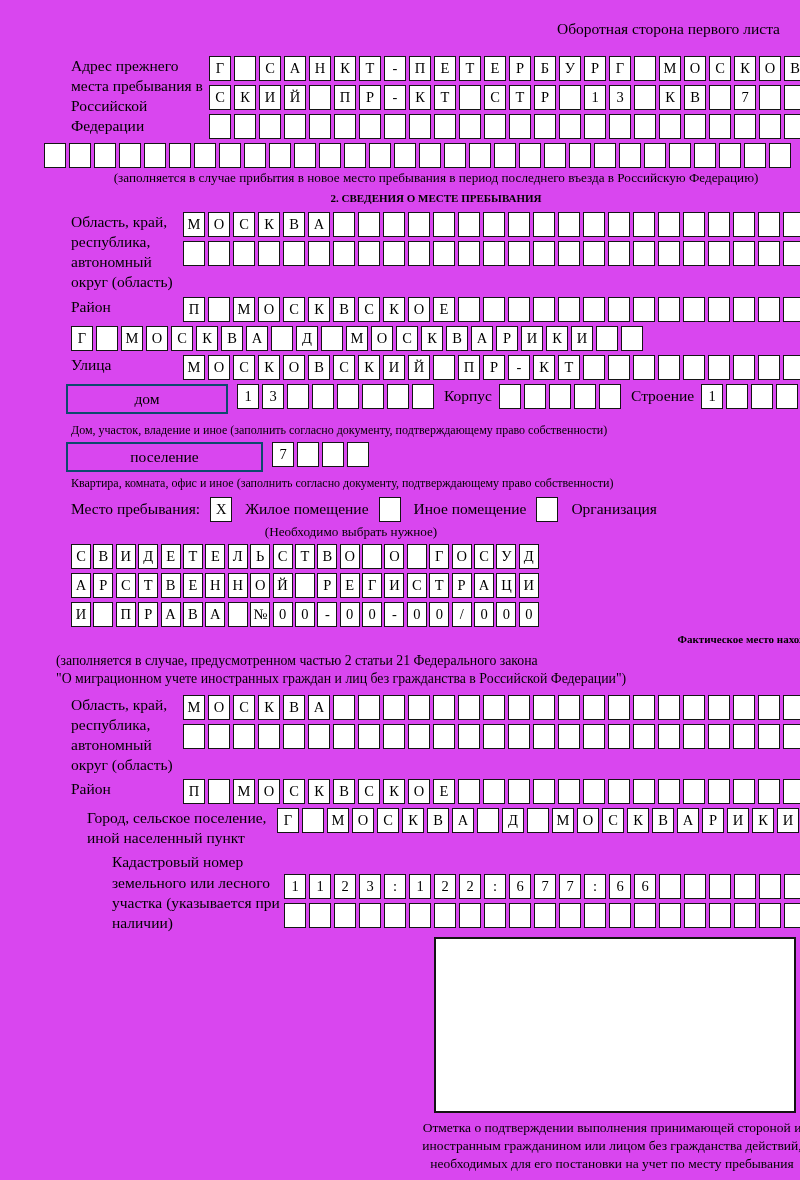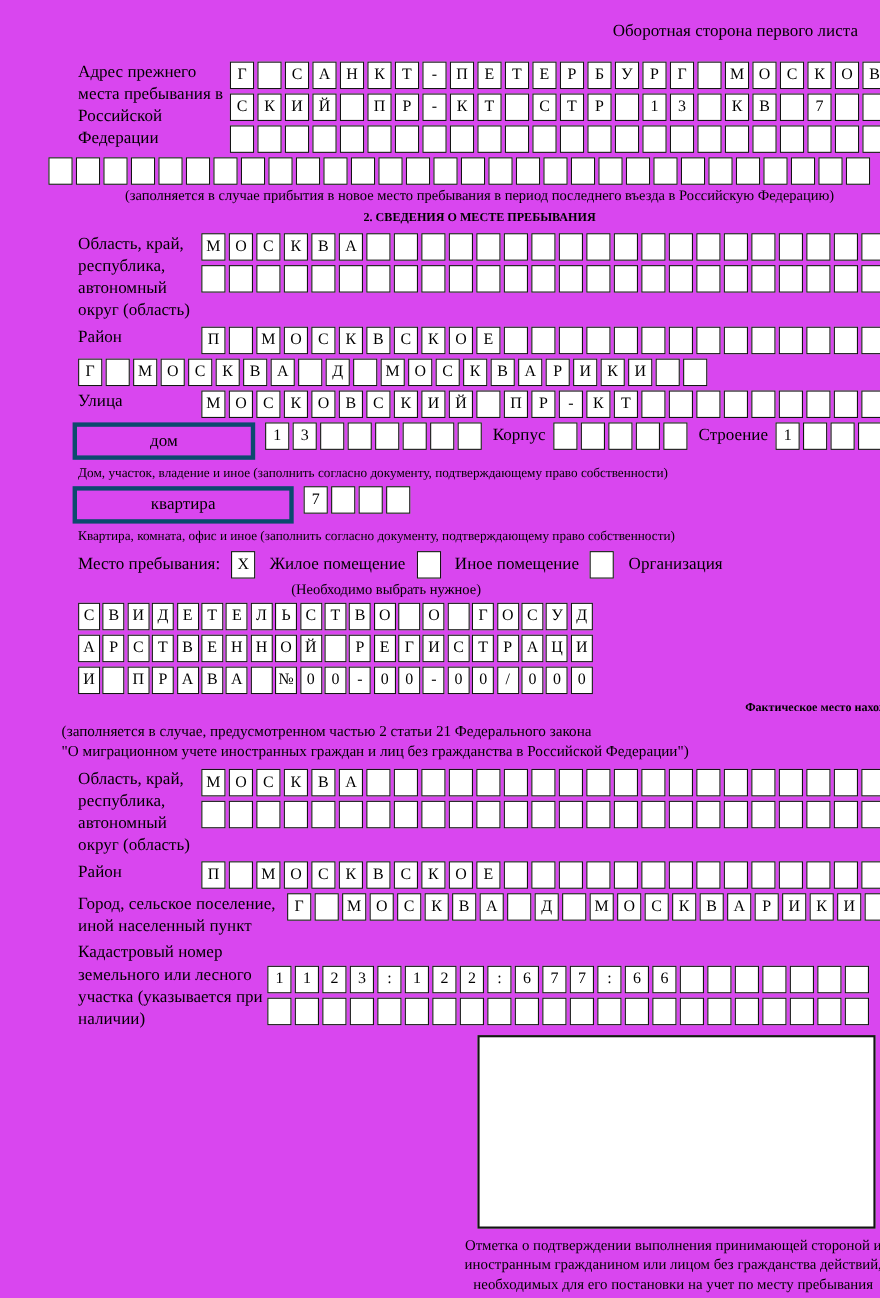--- a/index.html
+++ b/index.html
@@ -2,32 +2,32 @@
 <html><head>
 <meta charset="utf-8">
 <style>
   html,body{margin:0;padding:0;background:#fff;}
   .page{position:relative;width:800px;height:1180px;background:#d946ef;color:#000;
         font-family:"Liberation Serif","DejaVu Serif",serif;font-size:15.5px;overflow:hidden;padding-left:36px;}
   .hdr-note{position:absolute;top:20px;right:56px;font-size:15.5px;}
   .content{padding-top:56px;}
   .frow{display:flex;align-items:flex-start;padding-left:35px;margin-bottom:4px;border-radius:31px;}
   .flabel{flex:0 0 auto;line-height:1.3;}
-  .w138{width:138px;} .w112{width:112px;} .w145{width:145px;} .w190{width:190px;}
-  .w172{width:172px;} .w221{width:221px;}
+  .w138{width:138px;} .w112{width:112px;} .w145{width:145px;} .w190{width:190px;margin-left:16px;}
+  .w172{width:172px;margin-left:41px;} .w221{width:221px;}
   .cellcol{display:flex;flex-direction:column;gap:4px;}
   .cells{display:flex;flex-wrap:nowrap;}
   .cell{flex:0 0 auto;width:20px;height:23px;border:1.5px solid #141414;margin-right:3px;
         display:flex;align-items:center;justify-content:center;font-size:14.5px;background:#fff;}
   .tight .cell{width:18px;margin-right:2.4px;}
   .fullrow{padding-left:8px;margin:1px 0 2px 0;}
   .note{font-size:13.2px;text-align:center;margin:2px 10px 4px 10px;}
   .note-left{font-size:12px;text-align:left;margin:0 0 4px 35px;}
   .sec-title{font-weight:bold;text-align:center;font-size:11px;margin:6px 0 8px 0;}
-  .typebox{border:4px solid #0c4a6e;height:26px;display:flex;align-items:center;justify-content:center;
+  .typebox{border:2px solid #0c4a6e;height:26px;display:flex;align-items:center;justify-content:center;
            margin-right:9px;flex:0 0 auto;}
   .tb-dom{width:158px;} .tb-kv{width:193px;}
   .inline-lbl{margin:3px 7px 14px 7px;flex:0 0 auto;}
   .cb-row{display:flex;align-items:center;padding-left:35px;margin:6px 0 2px 0;}
   .cb-row .cells{margin:0 10px;}
   .cb-gap1{margin-left:6px;} .cb-gap2{margin-left:22px;} .cb-gap3{margin-left:30px;}
   .subt{font-size:13.8px;text-align:left;margin:2px 20px;}
   .mt14{text-align:right;}
   .cad-col{margin-top:22px;}
   .stamp-wrap{display:flex;flex-direction:column;align-items:flex-end;padding-right:40px;margin-top:4px;}
@@ -335,21 +335,21 @@
       <div class="cells">
           <span class="cell">1</span>
           <span class="cell"></span>
           <span class="cell"></span>
           <span class="cell"></span>
         </div>
     </div>
     <div class="note-left">Дом, участок, владение и иное (заполнить согласно документу, подтверждающему право собственности)</div>
 
     <div class="frow" style="padding-left:30px">
-      <div class="typebox tb-kv">квартира</div>
+      <div class="typebox tb-kv">поселение</div>
       <div class="cells">
           <span class="cell">7</span>
           <span class="cell"></span>
           <span class="cell"></span>
           <span class="cell"></span>
         </div>
     </div>
     <div class="note-left">Квартира, комната, офис и иное (заполнить согласно документу, подтверждающему право собственности)</div>
 
     <div class="cb-row">

